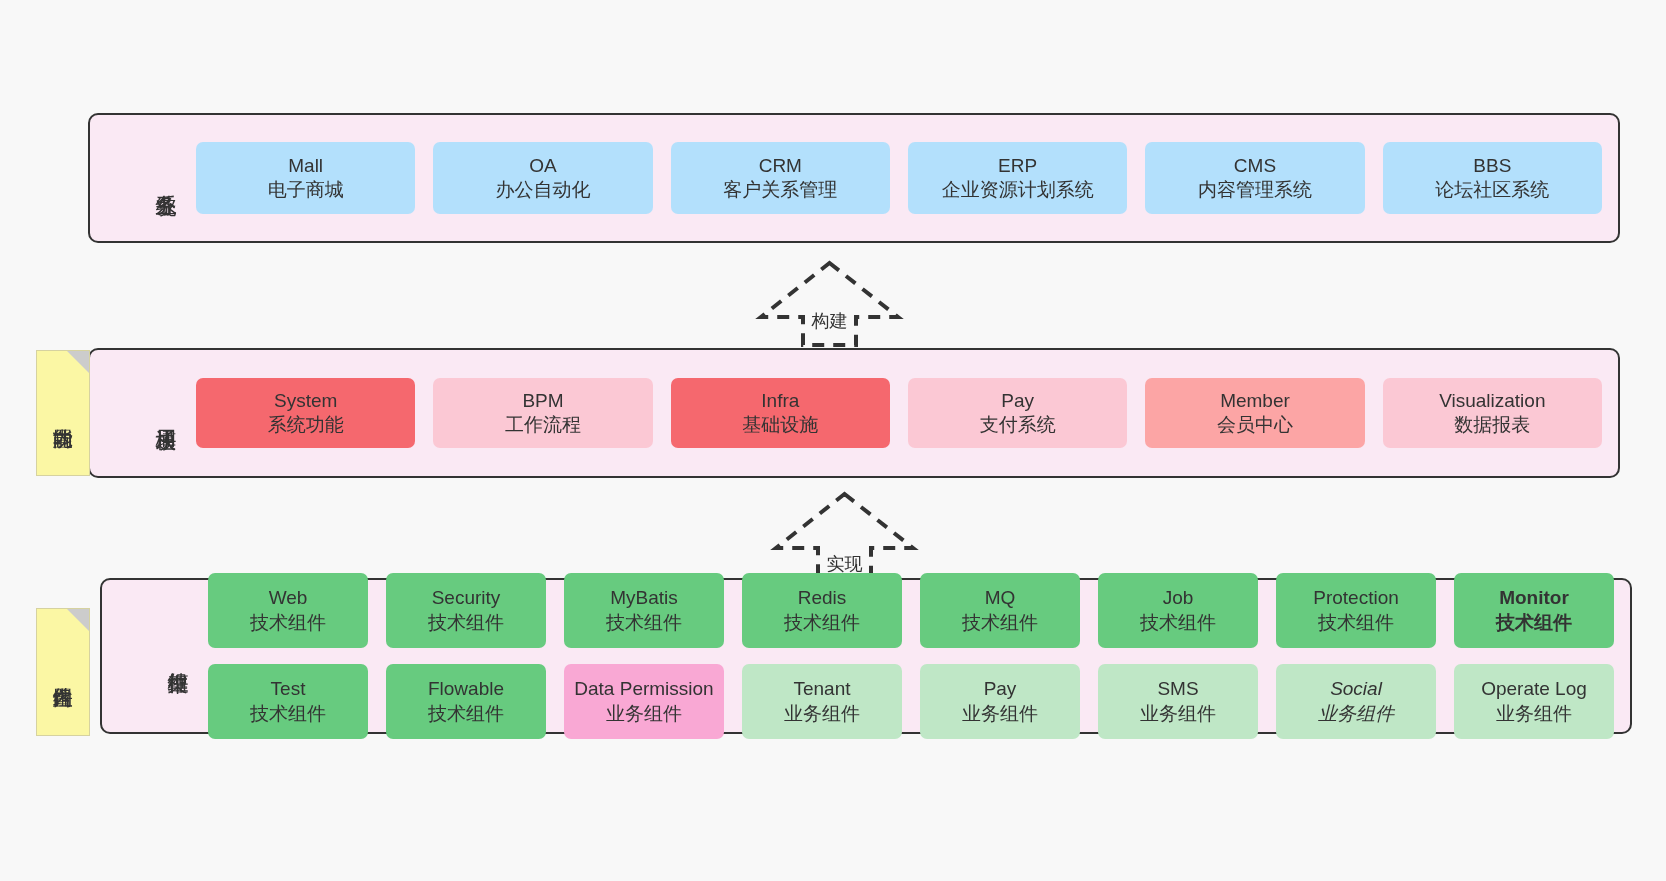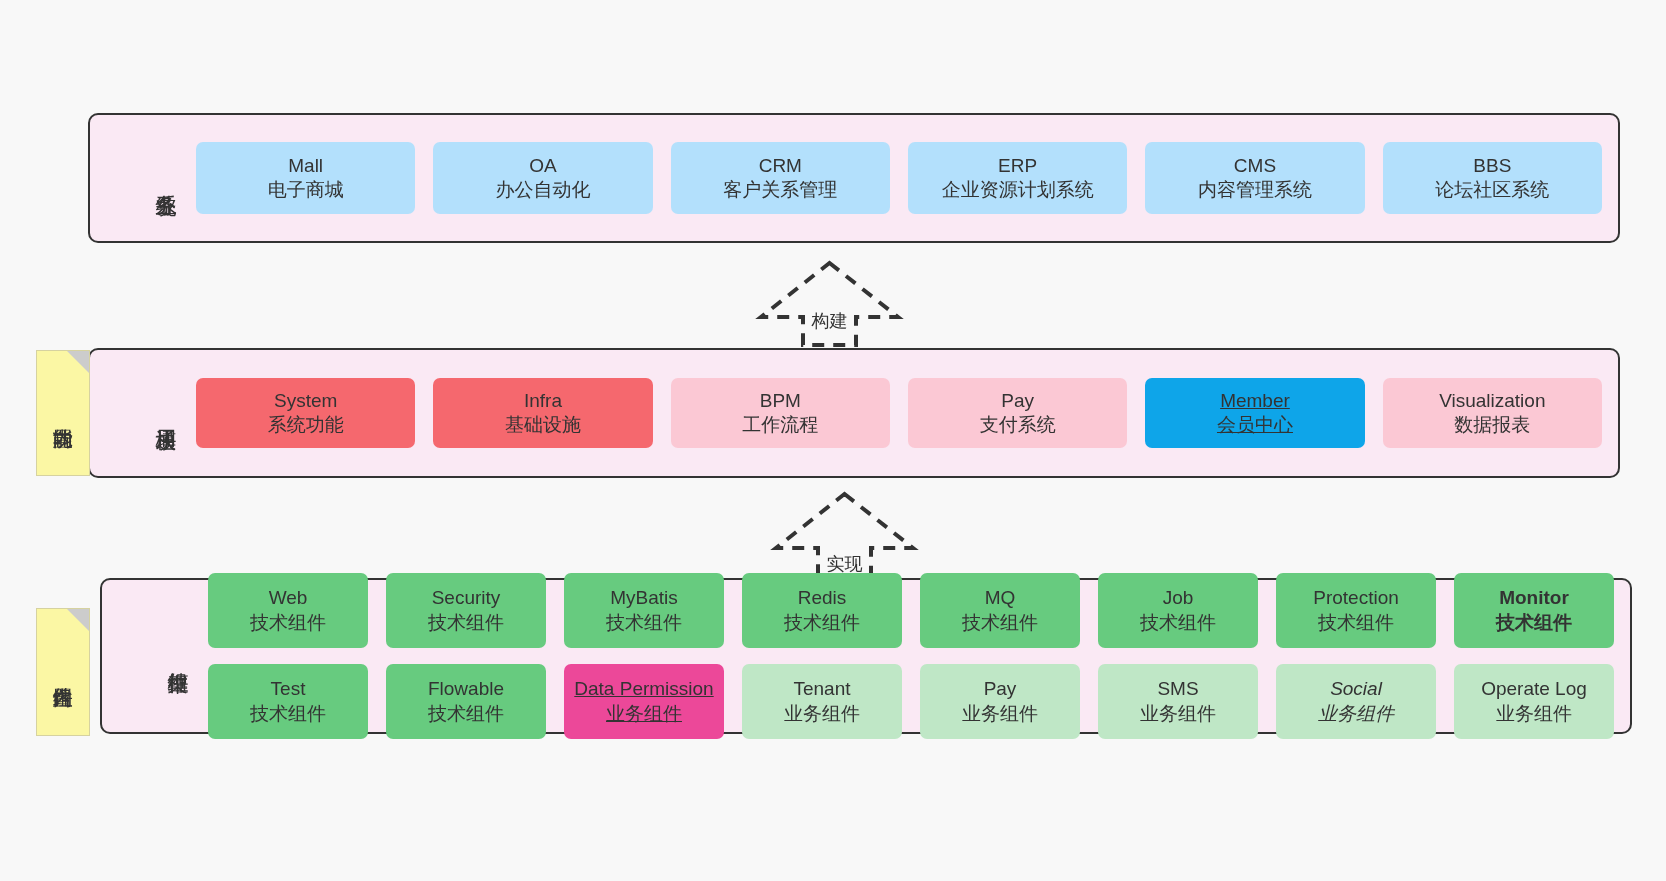--- a/index.html
+++ b/index.html
@@ -174,33 +174,33 @@
   </div>
 
   <div class="band" id="band-common">
     <div class="band-title">通用模块</div>
     <div class="band-body">
         <div class="row">
           <div class="cell c-red" style="background: rgb(245, 104, 110);">
             <span class="en">System</span>
             <span class="cn">系统功能</span>
           </div>
+          <div class="cell c-pink" style="background: rgb(251, 200, 212);">
+            <span class="en">BPM</span>
+            <span class="cn">工作流程</span>
+          </div>
           <div class="cell c-red" style="background: rgb(245, 104, 110);">
             <span class="en">Infra</span>
             <span class="cn">基础设施</span>
           </div>
           <div class="cell c-pink" style="background: rgb(251, 200, 212);">
-            <span class="en">BPM</span>
-            <span class="cn">工作流程</span>
-          </div>
-          <div class="cell c-pink" style="background: rgb(251, 200, 212);">
             <span class="en">Pay</span>
             <span class="cn">支付系统</span>
           </div>
-          <div class="cell c-pink" style="background: #0ea5e9; text-decoration: underline;">
+          <div class="cell c-pink" style="background: #fca5a5;">
             <span class="en">Member</span>
             <span class="cn">会员中心</span>
           </div>
           <div class="cell c-pink" style="background: rgb(251, 200, 212);">
             <span class="en">Visualization</span>
             <span class="cn">数据报表</span>
           </div>
         </div>
       </div>
   </div>
@@ -256,21 +256,21 @@
         </div>
         <div class="row">
           <div class="cell c-green" style="background: rgb(103, 203, 127);">
             <span class="en">Test</span>
             <span class="cn">技术组件</span>
           </div>
           <div class="cell c-green" style="background: rgb(103, 203, 127);">
             <span class="en">Flowable</span>
             <span class="cn">技术组件</span>
           </div>
-          <div class="cell c-lightgreen" style="background: #ec4899; text-decoration: underline;">
+          <div class="cell c-lightgreen" style="background: #f9a8d4;">
             <span class="en">Data Permission</span>
             <span class="cn">业务组件</span>
           </div>
           <div class="cell c-lightgreen" style="background: rgb(191, 231, 198);">
             <span class="en">Tenant</span>
             <span class="cn">业务组件</span>
           </div>
           <div class="cell c-lightgreen" style="background: rgb(191, 231, 198);">
             <span class="en">Pay</span>
             <span class="cn">业务组件</span>

